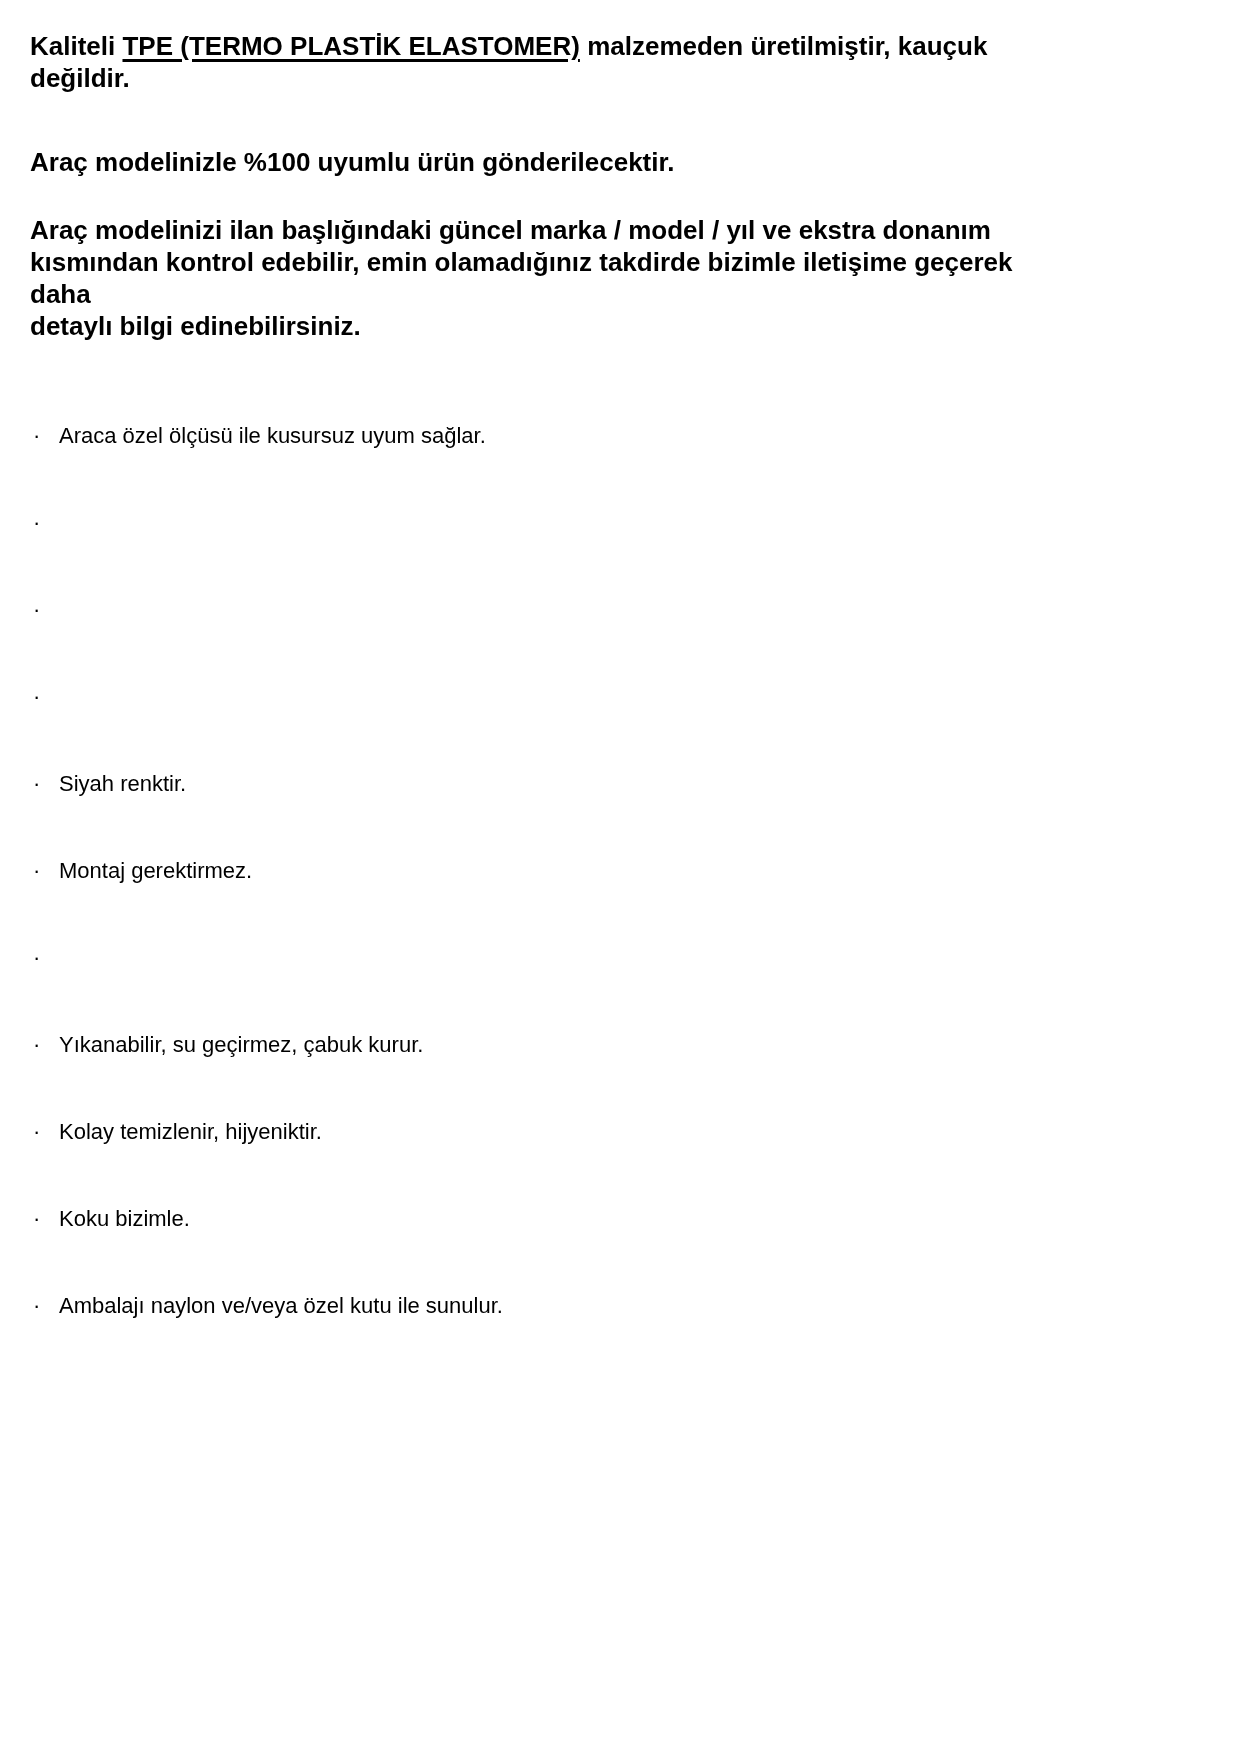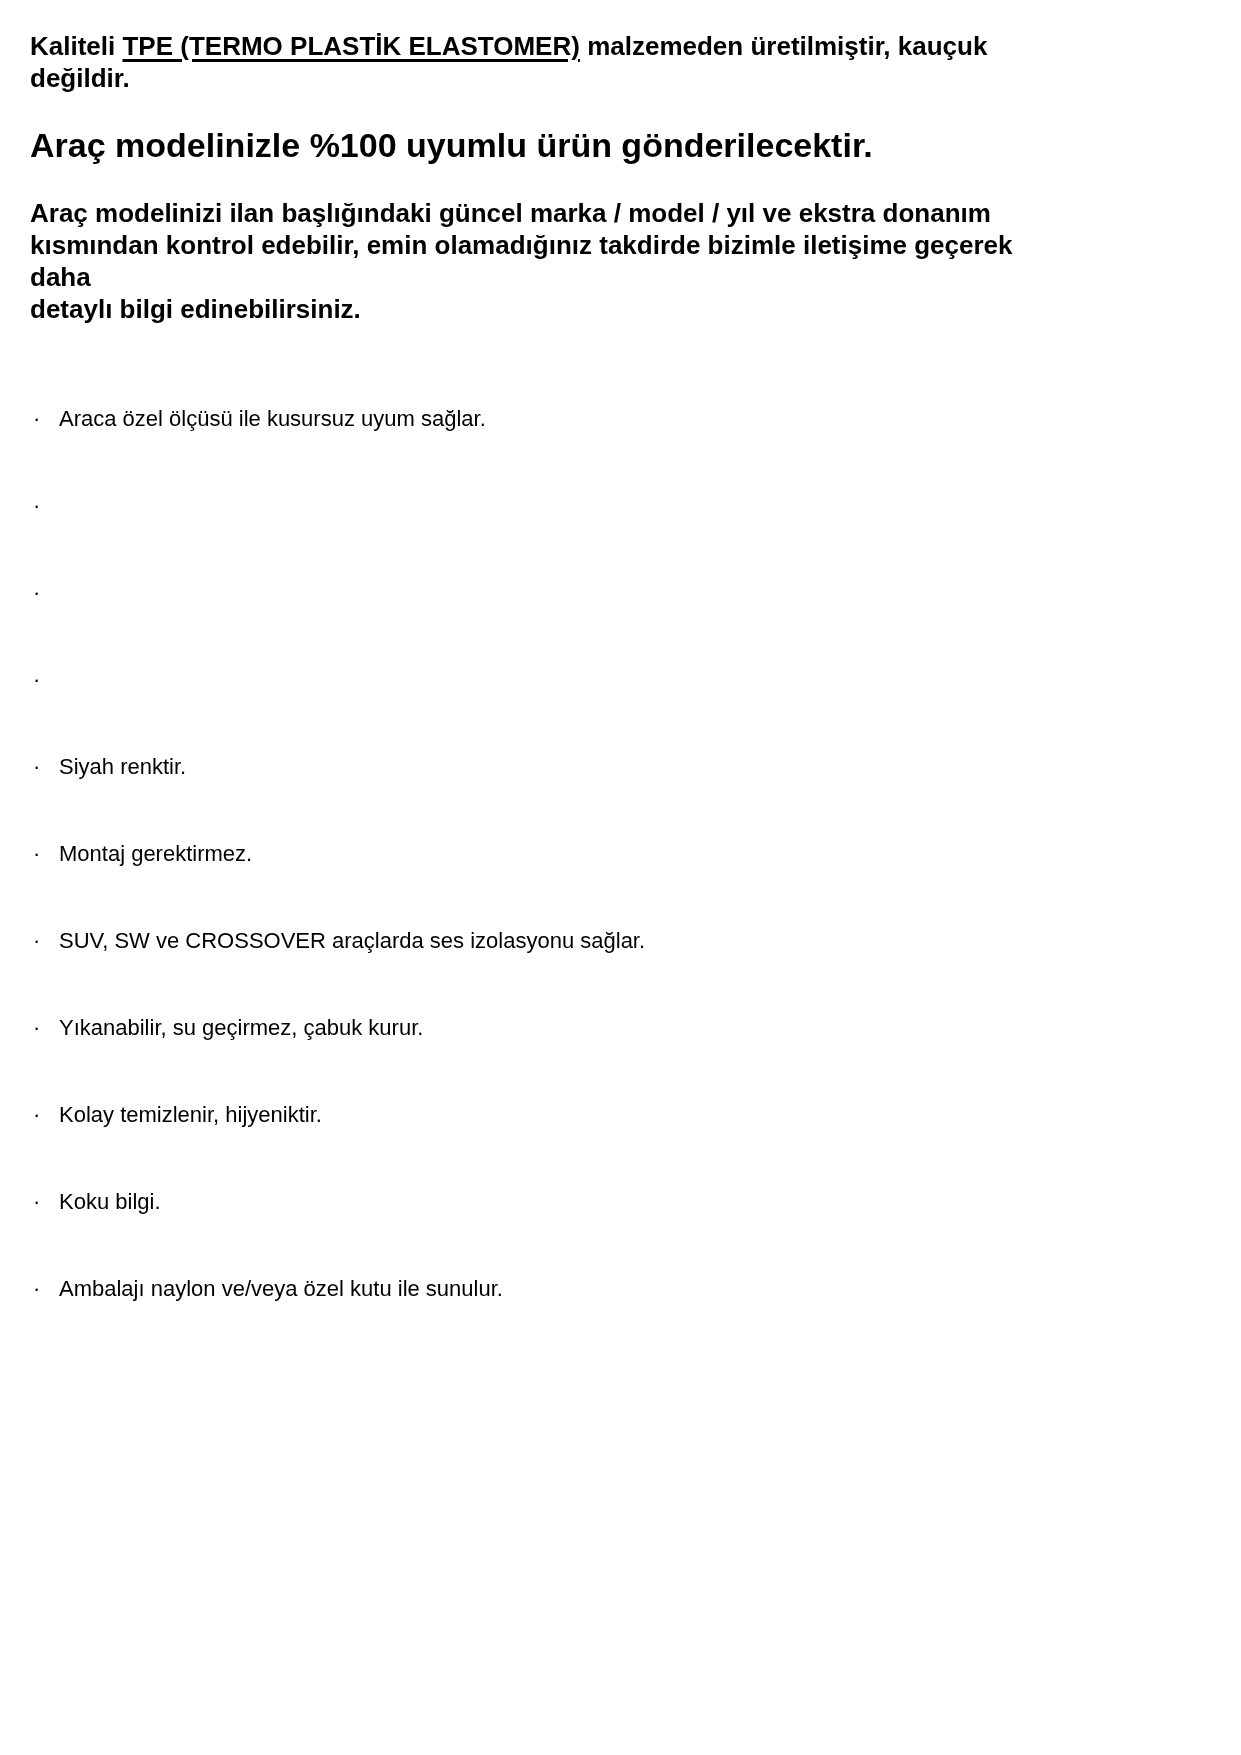--- a/index.html
+++ b/index.html
@@ -25,22 +25,22 @@
     line-height: 32px;
     font-weight: 700;
     white-space: pre-line;
   }
   .title .underlined {
     text-decoration: underline;
     text-decoration-thickness: 3px;
     text-underline-offset: 4px;
   }
   .subtitle {
-    margin: 35px 0 0 0;
-    font-size: 34px;
+    margin: 52px 0 0 0;
+    font-size: 26px;
     line-height: 32px;
     font-weight: 700;
   }
   .note {
     margin: 36px 0 15px 0;
     font-size: 26px;
     line-height: 32px;
     font-weight: 700;
     white-space: pre-line;
     max-width: 1181px;
@@ -101,33 +101,32 @@
     <li>
       <span class="dot">·</span>
       <span class="feature-text">Siyah renktir.</span>
     </li>
     <li>
       <span class="dot">·</span>
       <span class="feature-text">Montaj gerektirmez.</span>
     </li>
     <li>
       <span class="dot">·</span>
-      <span class="feature-text">SUV, SW ve CROSSOVER araçlarda ses izolasyonu sağlar.</span>
     </li>
     <li>
       <span class="dot">·</span>
       <span class="feature-text">Yıkanabilir, su geçirmez, çabuk kurur.</span>
     </li>
     <li>
       <span class="dot">·</span>
       <span class="feature-text">Kolay temizlenir, hijyeniktir.</span>
     </li>
     <li>
       <span class="dot">·</span>
-      <span class="feature-text">Koku bilgi.</span>
+      <span class="feature-text">Koku bizimle.</span>
     </li>
     <li>
       <span class="dot">·</span>
       <span class="feature-text">Ambalajı naylon ve/veya özel kutu ile sunulur.</span>
     </li>
   </ul>
 
 </div>
 
 </body></html>

